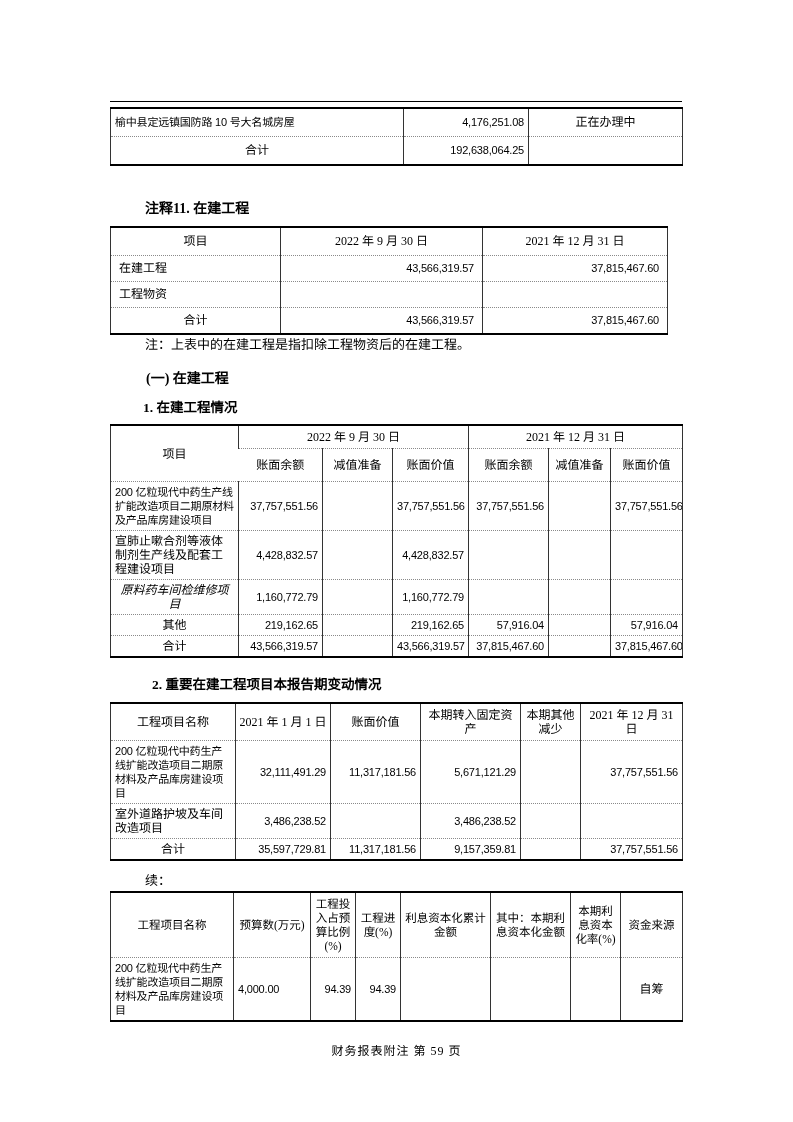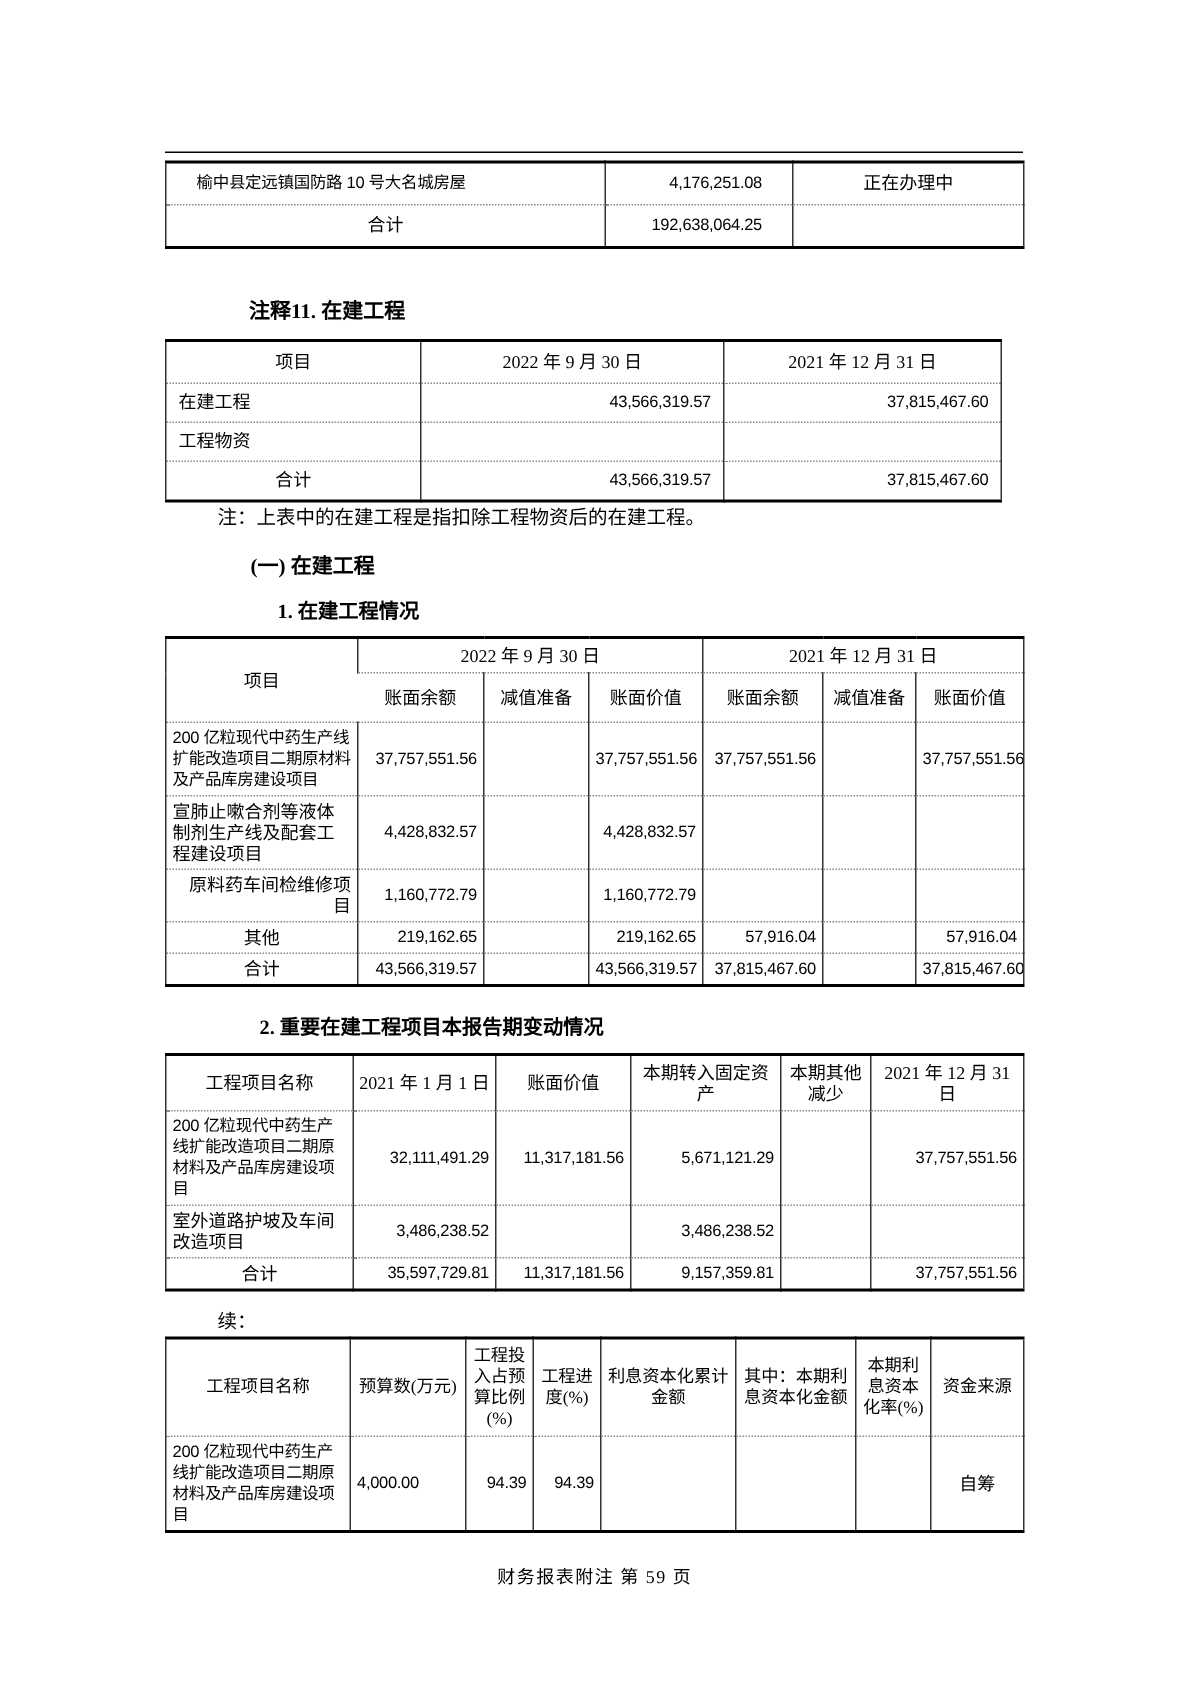--- a/index.html
+++ b/index.html
@@ -35,42 +35,42 @@
   table.fin tbody td{ border-top:1px dotted #8a8a8a; }
   table.fin thead tr.sub th{ border-top:1px dotted #8a8a8a; }
   table.fin tbody tr:first-child td{ border-top:1px dotted #8a8a8a; }
   td.num{
     font-family:"Liberation Sans","DejaVu Sans",sans-serif;
     font-size:11px;
     letter-spacing:-0.2px;
   }
   
   .t1{ top:107px; left:110px; width:572px; }
-  .t1 td{ padding:6px 20px; line-height:15px; }
+  .t1 td{ padding:6px 4px; line-height:15px; }
   .t2{ top:226px; left:110px; width:557px; }
   .t2 th{ padding:6px 4px; line-height:15px; }
   .t2 td{ padding:5px 8px; line-height:15px; }
   .t3{ top:424px; left:110px; width:572px; }
   .t3 th{ line-height:14px; }
   .t3 tr.grp th{ padding:4px 2px; }
   .t3 tr.sub th{ padding:9px 2px; }
   .t3 td{ padding:3px 4px; line-height:14px; }
   .t4{ top:702px; left:110px; width:572px; }
   .t4 th{ padding:4px 2px; line-height:14px; }
   .t4 td{ padding:3px 4px; line-height:14px; }
   .t5{ top:891px; left:110px; width:572px; }
   .t5 th{ padding:4px 2px; line-height:14px; font-size:11.5px; }
   .t5 td{ padding:3px 4px; line-height:14px; }
   .t3 td:first-child, .t4 td:first-child, .t5 td:first-child{ word-break:break-all; }
 
-  .sec-title{ font-weight:700; font-size:14px; line-height:18px;margin-left:21px; }
+  .sec-title{ font-weight:700; font-size:14px; line-height:18px; }
   .note11-title{ top:200px; left:145px; }
   .note-line{ top:336px; left:145px; font-size:13px; line-height:18px; }
   .part1-title{ top:370px; left:146px; }
-  .sub1-title{ top:399px; left:164px; font-size:13.5px; }
+  .sub1-title{ top:399px; left:143px; font-size:13.5px; }
   .sub2-title{ top:676px; left:152px; font-size:13.5px; }
   .cont-label{ top:872px; left:145px; font-size:13px; line-height:18px; }
   .page-footer{ top:1041px; left:0; width:793px; text-align:center; font-size:12px; letter-spacing:1px; }
 </style>
 </head>
 <body>
 
 <div class="page">
 
   <div class="abs header-rule"></div>
@@ -172,21 +172,21 @@
         <tr>
           <td style="text-align: left;">宣肺止嗽合剂等液体制剂生产线及配套工程建设项目</td>
           <td class="num" style="text-align: right;">4,428,832.57</td>
           <td style="text-align: right;"></td>
           <td class="num" style="text-align: right;">4,428,832.57</td>
           <td style="text-align: right;"></td>
           <td style="text-align: right;"></td>
           <td style="text-align: right;"></td>
         </tr>
         <tr>
-          <td style="text-align: right;">原料药车间检维修项目</td>
+          <td style="text-align: center; font-style: italic;">原料药车间检维修项目</td>
           <td class="num" style="text-align: right;">1,160,772.79</td>
           <td style="text-align: right;"></td>
           <td class="num" style="text-align: right;">1,160,772.79</td>
           <td style="text-align: right;"></td>
           <td style="text-align: right;"></td>
           <td style="text-align: right;"></td>
         </tr>
         <tr>
           <td style="text-align: center;">其他</td>
           <td class="num" style="text-align: right;">219,162.65</td>

